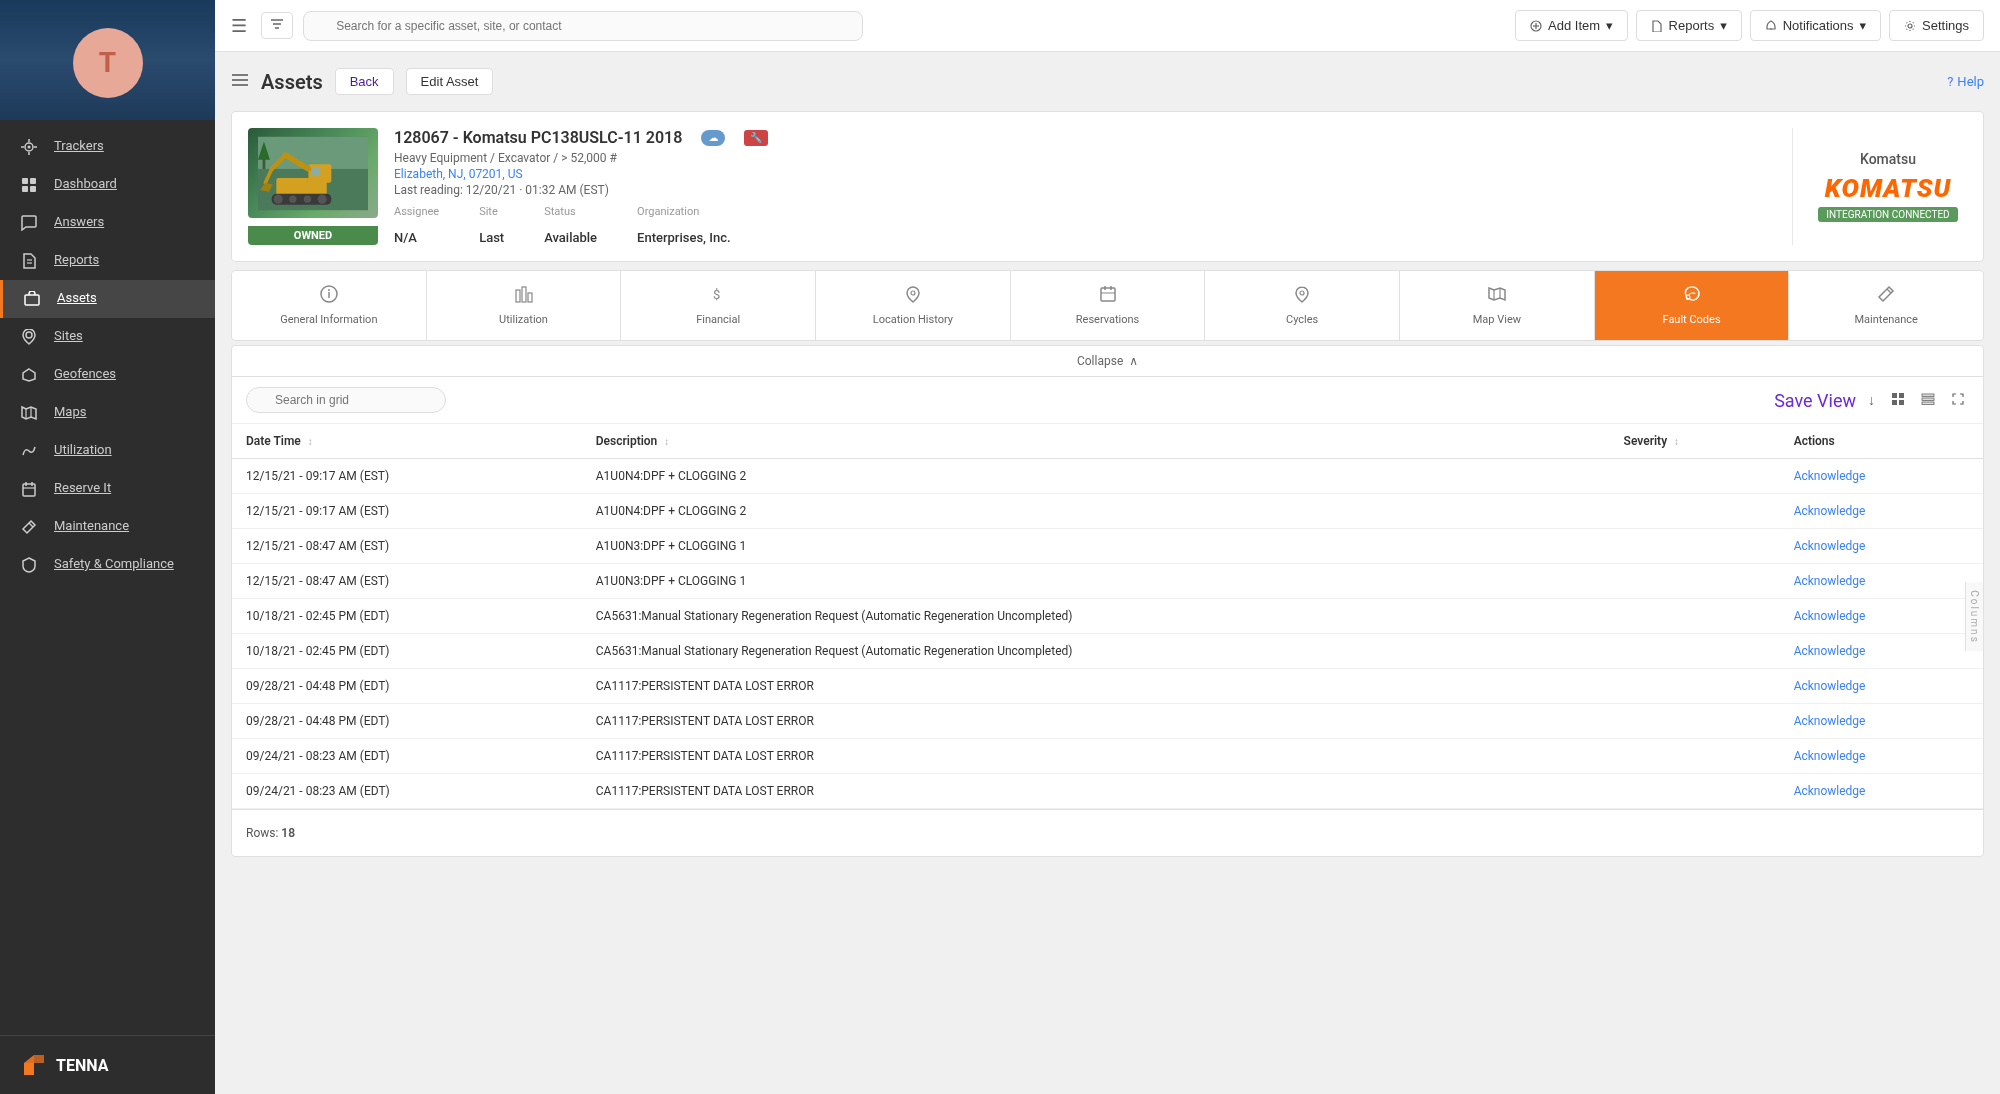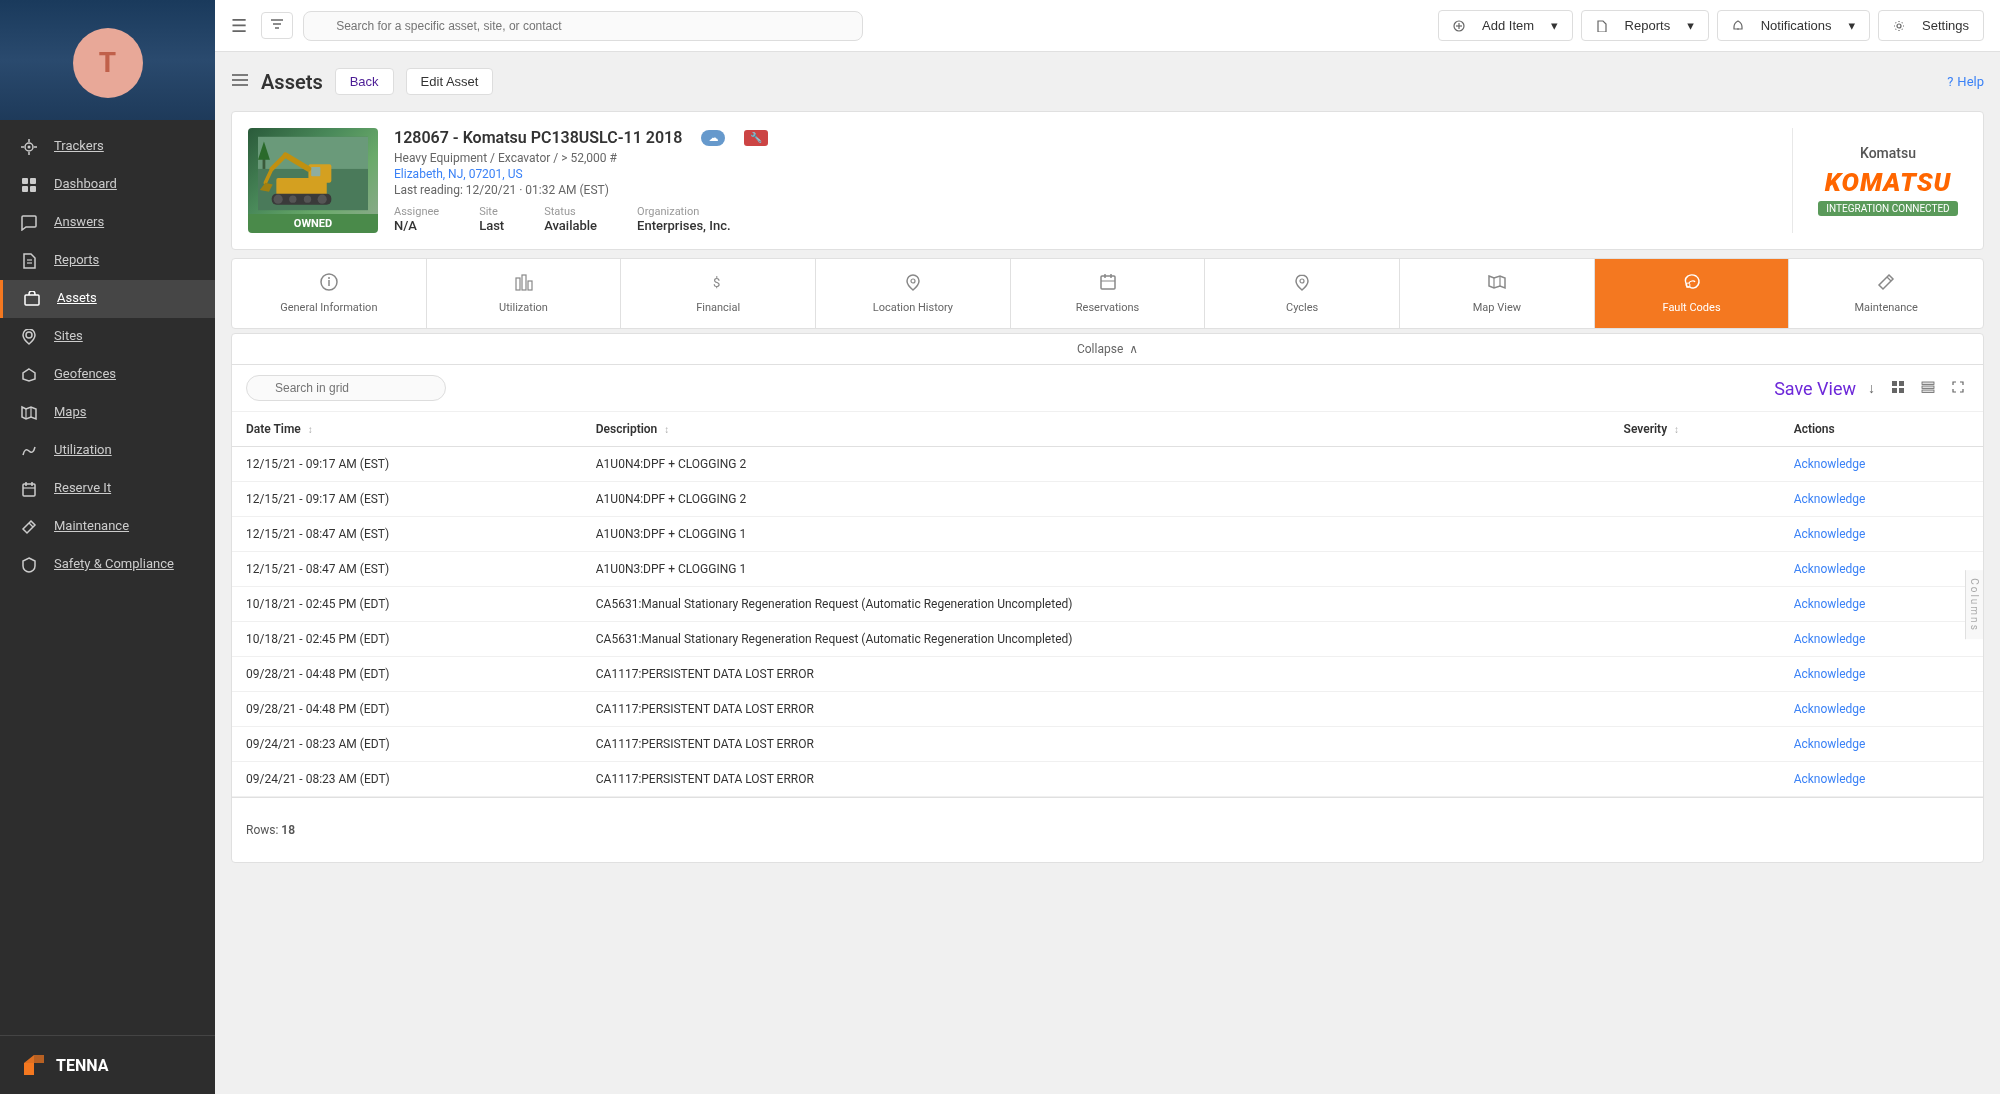--- a/index.html
+++ b/index.html
@@ -22,21 +22,21 @@
 
     
     .topbar { background: #fff; height: 52px; display: flex; align-items: center; padding: 0 16px; gap: 10px; border-bottom: 1px solid #e0e0e0; flex-shrink: 0; }
     .topbar-menu-icon { color: #666; cursor: pointer; font-size: 18px; margin-right: 4px; }
     .topbar-filter-icon { color: #666; cursor: pointer; font-size: 14px; padding: 4px 8px; border: 1px solid #ddd; border-radius: 4px; }
     .search-bar { flex: 1; max-width: 560px; }
     .search-input { width: 100%; padding: 7px 12px 7px 32px; border: 1px solid #ddd; border-radius: 8px; font-size: 12px; color: #333; background: #fafafa; position: relative; }
     .search-wrapper { position: relative; }
     .search-icon-inside { position: absolute; left: 10px; top: 50%; transform: translateY(-50%); color: #aaa; font-size: 13px; }
     .topbar-actions { display: flex; align-items: center; gap: 8px; margin-left: auto; }
-    .btn-topbar { display: flex; align-items: center; gap: 17px; padding: 7px 14px; border: 1px solid #ddd; border-radius: 4px; background: #fff; cursor: pointer; font-size: 13px; color: #333; }
+    .btn-topbar { display: flex; align-items: center; gap: 6px; padding: 7px 14px; border: 1px solid #ddd; border-radius: 4px; background: #fff; cursor: pointer; font-size: 13px; color: #333; }
     .btn-settings { background: #fff; }
 
     
     .content { flex: 1; overflow-y: auto; padding: 16px; }
 
     
     .page-header { display: flex; align-items: center; gap: 12px; margin-bottom: 16px; }
     .page-title { font-size: 20px; font-weight: 600; color: #333; }
     .btn-back { padding: 5px 14px; border: 1px solid #ddd; border-radius: 4px; background: #fff; cursor: pointer; font-size: 13px; color: #4c1d95; }
     .btn-edit { padding: 5px 14px; border: 1px solid #ddd; border-radius: 4px; background: #fff; cursor: pointer; font-size: 13px; color: #333; }
@@ -50,21 +50,21 @@
     .owned-badge { position: absolute; bottom: 0; left: 0; right: 0; background: #4a8a4a; color: #fff; text-align: center; font-size: 11px; font-weight: bold; padding: 3px; border-radius: 0 0 4px 4px; }
     .asset-info { flex: 1; }
     .asset-title-row { display: flex; align-items: center; gap: 19px; margin-bottom: 4px; }
     .asset-title { font-size: 16px; font-weight: 600; color: #333; }
     .asset-icon-cloud { width: 24px; height: 16px; background: #6699cc; border-radius: 8px; display: flex; align-items: center; justify-content: center; color: #fff; font-size: 10px; }
     .asset-icon-tool { width: 24px; height: 16px; background: #cc4444; border-radius: 3px; display: flex; align-items: center; justify-content: center; color: #fff; font-size: 10px; }
     .asset-subtitle { color: #666; font-size: 12px; margin-bottom: 2px; }
     .asset-location { color: #3b82f6; font-size: 12px; cursor: pointer; margin-bottom: 2px; }
     .asset-reading { color: #666; font-size: 12px; margin-bottom: 8px; }
     .asset-fields { display: flex; gap: 40px; }
-    .asset-field label { color: #999; font-size: 11px; display: block; margin-bottom: 0; }
+    .asset-field label { color: #999; font-size: 11px; display: block; margin-bottom: 12px; }
     .asset-field span { color: #333; font-size: 13px; font-weight: 500; }
     .brand-name { font-size: 14px; color: #555; font-weight: 500; margin-bottom: 6px; }
     .komatsu-logo { display: flex; align-items: center; }
     .komatsu-text { font-size: 26px; font-weight: 900; color: #ff6600; letter-spacing: 1px; font-style: italic; }
     .integration-badge { background: #5a9a5a; color: #fff; font-size: 10px; padding: 2px 8px; border-radius: 3px; margin-top: 4px; }
 
     
     .tabs-row { display: flex; background: #fff; border: 1px solid #e0e0e0; border-radius: 4px; margin-top: 0; overflow: hidden; }
     .tab-item { flex: 1; display: flex; flex-direction: column; align-items: center; padding: 14px 8px; cursor: pointer; border-right: 1px solid #e0e0e0; color: #666; font-size: 11px; gap: 6px; }
     .tab-item:last-child { border-right: none; }
@@ -82,21 +82,21 @@
     .grid-toolbar-right { display: flex; align-items: center; gap: 8px; }
     .save-view-btn { color: #6d28d9; font-size: 18px; cursor: pointer; }
     .icon-btn { color: #666; cursor: pointer; font-size: 14px; padding: 4px; }
 
     
     .data-table { width: 100%; border-collapse: collapse; }
     .data-table th { padding: 10px 14px; text-align: left; font-size: 12px; font-weight: 600; color: #333; border-bottom: 1px solid #e0e0e0; background: #fff; }
     .data-table th .sort-icon { color: #aaa; font-size: 10px; margin-left: 4px; }
     .data-table td { padding: 10px 14px; font-size: 12px; color: #333; border-bottom: 1px solid #f0f0f0; }
     .acknowledge-btn { color: #3b82f6; cursor: pointer; font-size: 12px; }
-    .rows-count { padding: 25px 14px; font-size: 12px; color: #555; border-top: 1px solid #e0e0e0; }
+    .rows-count { padding: 16px 14px; font-size: 12px; color: #555; border-top: 1px solid #e0e0e0; }
     .rows-count strong { font-weight: 600; }
 
     
     .columns-handle { position: absolute; right: 0; top: 50%; transform: translateY(-50%); writing-mode: vertical-rl; color: #aaa; font-size: 10px; padding: 8px 2px; background: #f5f5f5; border-left: 1px solid #e0e0e0; cursor: pointer; letter-spacing: 1px; }
     .table-wrapper { position: relative; overflow-x: auto; }
 
     
     .asset-card-inner { display: flex; width: 100%; gap: 0; }
     .asset-main-info { flex: 1; display: flex; gap: 16px; }
     .asset-brand-side { width: 175px; flex-shrink: 0; display: flex; flex-direction: column; align-items: center; justify-content: center; border-left: 1px solid #e8e8e8; padding-left: 16px; }

